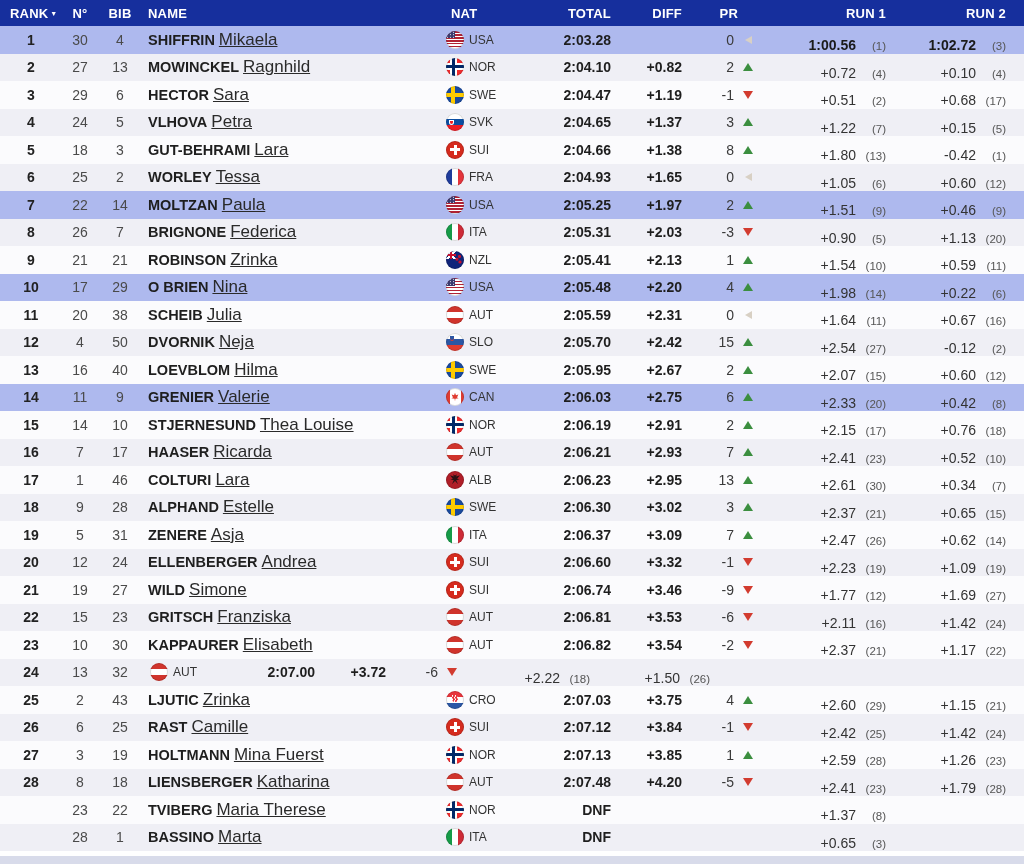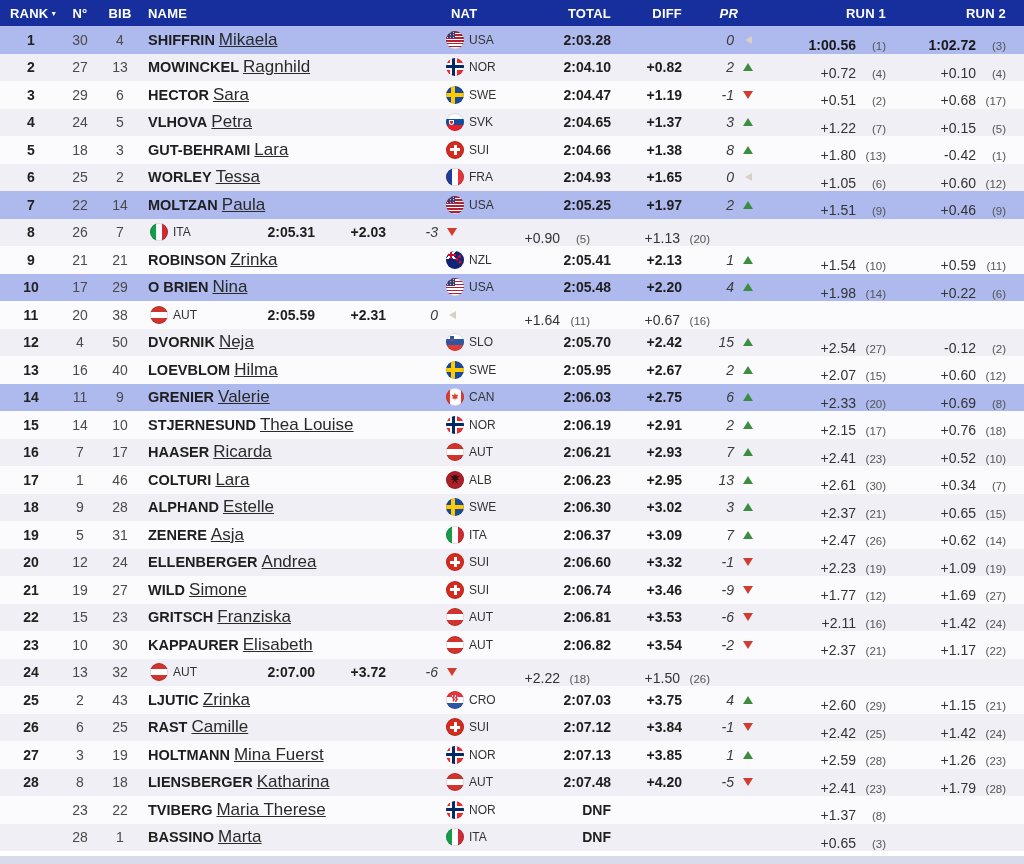--- a/index.html
+++ b/index.html
@@ -19,21 +19,21 @@
   .c{box-sizing:border-box;}
   .c-rank{width:62px;text-align:center;}
   .hrow .c-rank{text-align:left;padding-left:10px;}
   .c-no{width:36px;text-align:center;}
   .c-bib{width:44px;text-align:center;}
   .c-name{flex:1;padding-left:6px;white-space:nowrap;overflow:hidden;}
   .c-nat{width:72px;display:flex;align-items:center;padding-left:8px;}
   .hrow .c-nat{display:block;padding-left:13px;}
   .c-total{width:101px;text-align:right;}
   .c-diff{width:71px;text-align:right;}
-  .c-pr{width:76px;display:flex;justify-content:flex-end;align-items:center;padding-right:3px;font-style:italic;}
+  .c-pr{width:76px;display:flex;justify-content:flex-end;align-items:center;padding-right:3px;}
   .hrow .c-pr{display:block;text-align:right;padding-right:20px;}
   .c-run1{width:128px;display:flex;justify-content:flex-end;align-items:baseline;}
   .c-run2{width:120px;display:flex;justify-content:flex-end;align-items:baseline;}
   .hrow .c-run1,.hrow .c-run2{display:block;text-align:right;}
   
   .row{
     display:flex;align-items:center;height:27.5px;background:#FBFBFD;
     padding-right:18px;box-sizing:border-box;font-size:14px;color:#2A2A2A;cursor:pointer;
   }
   .row.shade{background:#EFEFF5;}
@@ -308,20 +308,21 @@
     <div class="c c-run2">
           <span class="time">+0.46</span>
           <span class="paren">(9)</span>
         </div>
   </div>
 
   <div class="row shade">
     <div class="c c-rank">8</div>
     <div class="c c-no">26</div>
     <div class="c c-bib">7</div>
+    <div class="c c-name"><span class="last">BRIGNONE</span><span class="first">Federica</span></div>
     <div class="c c-nat">
       <span class="flag f-ita"></span>
       <span class="code">ITA</span>
     </div>
     <div class="c c-total">2:05.31</div>
     <div class="c c-diff">+2.03</div>
     <div class="c c-pr">
       <span class="prnum">-3</span>
       <span class="tri down">
             <i></i>
@@ -388,20 +389,21 @@
     <div class="c c-run2">
           <span class="time">+0.22</span>
           <span class="paren">(6)</span>
         </div>
   </div>
 
   <div class="row">
     <div class="c c-rank">11</div>
     <div class="c c-no">20</div>
     <div class="c c-bib">38</div>
+    <div class="c c-name"><span class="last">SCHEIB</span><span class="first">Julia</span></div>
     <div class="c c-nat">
       <span class="flag f-aut"></span>
       <span class="code">AUT</span>
     </div>
     <div class="c c-total">2:05.59</div>
     <div class="c c-diff">+2.31</div>
     <div class="c c-pr">
       <span class="prnum">0</span>
       <span class="tri same">
             <i></i>
@@ -486,21 +488,21 @@
       <span class="prnum">6</span>
       <span class="tri up">
             <i></i>
           </span>
     </div>
     <div class="c c-run1">
           <span class="time">+2.33</span>
           <span class="paren">(20)</span>
         </div>
     <div class="c c-run2">
-          <span class="time">+0.69</span>
+          <span class="time">+0.42</span>
           <span class="paren">(8)</span>
         </div>
   </div>
 
   <div class="row">
     <div class="c c-rank">15</div>
     <div class="c c-no">14</div>
     <div class="c c-bib">10</div>
     <div class="c c-name"><span class="last">STJERNESUND</span><span class="first">Thea Louise</span></div>
     <div class="c c-nat">

